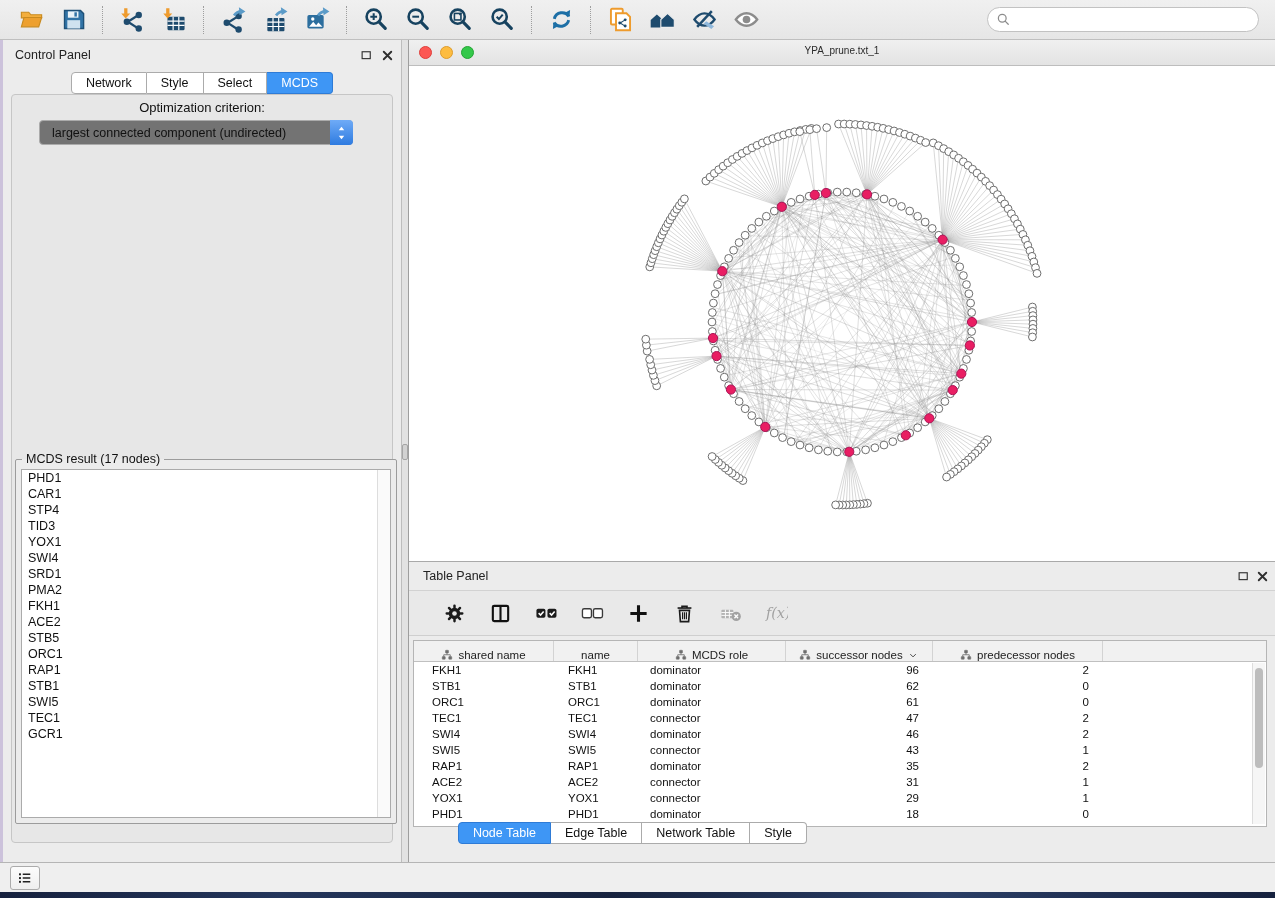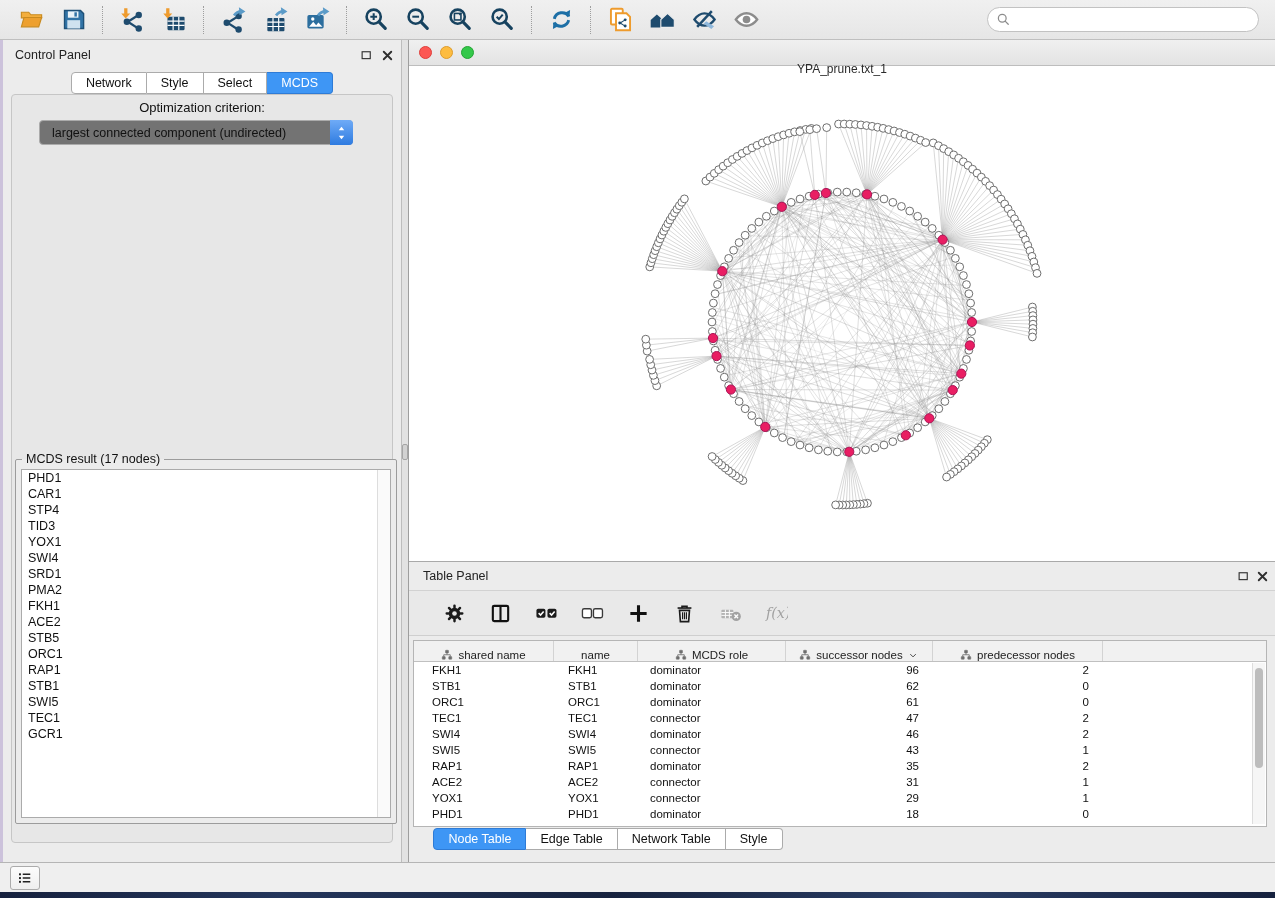--- a/index.html
+++ b/index.html
@@ -62,21 +62,21 @@
 
   
   .rightcol { flex:1; display:flex; flex-direction:column; }
   .netwin { height:522px; position:relative; background:#FFF; border-bottom:1px solid #A9A9A9; }
   .net-titlebar { position:absolute; left:0; top:0; right:0; height:26px;
     background:linear-gradient(#F0F0F0,#E3E3E3); border-bottom:1px solid #BDBDBD; }
   .tl { position:absolute; top:6px; width:13px; height:13px; border-radius:50%; }
   .tl.red { left:10px; background:#FC5753; border:1px solid #DF3E3A; }
   .tl.yellow { left:31px; background:#FDBC40; border:1px solid #DE9C2B; }
   .tl.green { left:52px; background:#34C84A; border:1px solid #23A534; }
-  .net-title { position:absolute; left:0; right:0; top:22px; text-align:center; font-size:12px; color:#2b2b2b; }
+  .net-title { position:absolute; left:0; right:0; top:5px; text-align:center; font-size:10px; color:#2b2b2b; }
   .netcanvas { position:absolute; left:0; top:26px; width:866px; height:496px; }
 
   
   .tpanel { height:300px; position:relative; background:#ECECEC; }
   .tp-title { position:absolute; left:14px; top:7px; font-size:12.5px; color:#222; }
   .tp-float { left:826px; top:6px; } .tp-close { left:845px; top:6px; }
   .tp-toolbar { position:absolute; left:0; top:28px; right:0; height:46px;
     background:#E9E9E9; border-top:1px solid #D2D2D2; border-bottom:1px solid #CFCFCF;
     display:flex; align-items:center; padding-left:22px; }
   .tp-toolbar .tbtn { margin:0 8px; }
@@ -87,21 +87,21 @@
   .th { display:flex; align-items:flex-end; justify-content:center; gap:5px;
     border-right:1px solid #D3D3D3; font-size:11.5px; color:#222; }
   .th svg.colicon { width:12px; height:12px; }
   .th svg.sorticon { width:11px; height:11px; }
   .tr { display:flex; height:16px; }
   .td { font-size:11.5px; line-height:16px; color:#111; white-space:nowrap; overflow:hidden; }
   .td.l { padding-left:18px; } .td.l2 { padding-left:14px; } .td.l3 { padding-left:12px; }
   .td.r { text-align:right; padding-right:14px; }
   .vscroll { position:absolute; right:1px; top:22px; bottom:2px; width:13px; background:#F6F6F6; border-left:1px solid #DDD; }
   .vscroll .thumb { position:absolute; left:2px; top:5px; width:8px; height:100px; background:#BDBDBD; border-radius:5px; }
-  .tp-tabs { position:absolute; left:0; right:0; top:266px; display:flex; justify-content:center; }
+  .tp-tabs { position:absolute; left:0; right:0; top:260px; display:flex; justify-content:flex-end; }
 
   
   .statusbar { position:absolute; left:0; top:862px; width:1275px; height:30px;
     background:#EFEFEF; border-top:1px solid #B5B5B5; }
   .listbtn { position:absolute; left:10px; top:3px; width:30px; height:24px;
     background:linear-gradient(#FCFCFC,#EFEFEF); border:1px solid #ABABAB; border-radius:3px;
     display:flex; align-items:center; justify-content:center; }
   .listbtn svg { width:18px; height:18px; }
   .membtn { position:absolute; right:9px; top:4px; height:22px; padding:0 10px;
     background:linear-gradient(#FDFDFD,#F0F0F0); border:1px solid #ABABAB; border-radius:8px;

